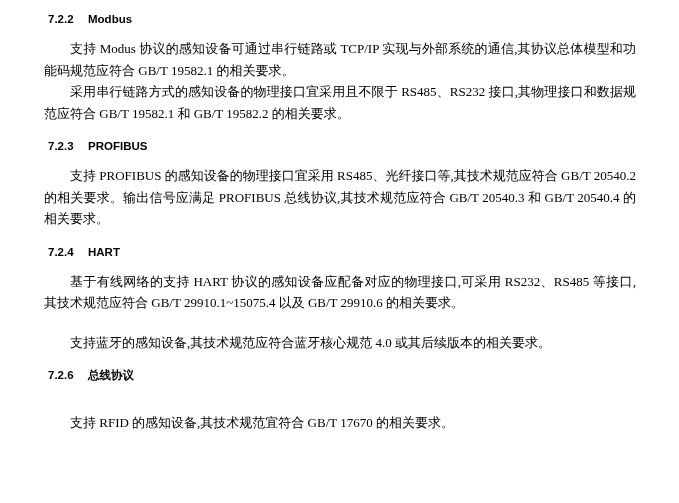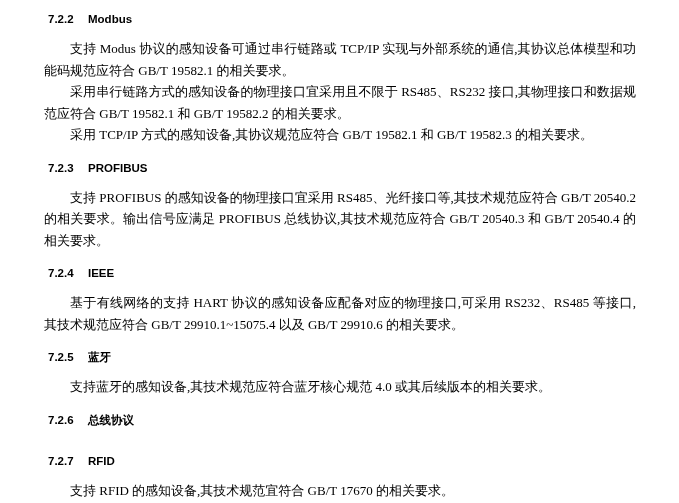--- a/index.html
+++ b/index.html
@@ -68,61 +68,54 @@
 <div class="page">
   <div class="content">
 
     <div class="blk">
       <div class="sec-head">
         <span class="num">7.2.2</span><span class="ttl">Modbus</span>
       </div>
       <div class="gap-after-head"></div>
       <p class="para">支持 Modus 协议的感知设备可通过串行链路或 TCP/IP 实现与外部系统的通信,其协议总体模型和功能码规范应符合 GB/T 19582.1 的相关要求。</p>
       <p class="para">采用串行链路方式的感知设备的物理接口宜采用且不限于 RS485、RS232 接口,其物理接口和数据规范应符合 GB/T 19582.1 和 GB/T 19582.2 的相关要求。</p>
-      <p class="para">采用 TCP/IP 方式的感知设备,其协议规范应符合 GB/T 19582.1 和 GB/T 19582.3 的相关要求。</p>
     </div>
 
     <div class="blk">
       <div class="gap-before-head"></div>
       <div class="sec-head">
         <span class="num">7.2.3</span><span class="ttl">PROFIBUS</span>
       </div>
       <div class="gap-after-head"></div>
       <p class="para">支持 PROFIBUS 的感知设备的物理接口宜采用 RS485、光纤接口等,其技术规范应符合 GB/T 20540.2的相关要求。输出信号应满足 PROFIBUS 总线协议,其技术规范应符合 GB/T 20540.3 和 GB/T 20540.4 的相关要求。</p>
     </div>
 
     <div class="blk">
       <div class="gap-before-head"></div>
       <div class="sec-head">
-        <span class="num">7.2.4</span><span class="ttl">IEEE</span>
+        <span class="num">7.2.4</span><span class="ttl">HART</span>
       </div>
       <div class="gap-after-head"></div>
       <p class="para">基于有线网络的支持 HART 协议的感知设备应配备对应的物理接口,可采用 RS232、RS485 等接口,其技术规范应符合 GB/T 29910.1~15075.4 以及 GB/T 29910.6 的相关要求。</p>
     </div>
 
     <div class="blk">
       <div class="gap-before-head"></div>
-      <div class="sec-head">
-        <span class="num">7.2.5</span><span class="ttl">蓝牙</span>
-      </div>
       <div class="gap-after-head"></div>
       <p class="para">支持蓝牙的感知设备,其技术规范应符合蓝牙核心规范 4.0 或其后续版本的相关要求。</p>
     </div>
 
     <div class="blk">
       <div class="gap-before-head"></div>
       <div class="sec-head">
         <span class="num">7.2.6</span><span class="ttl">总线协议</span>
       </div>
       <div class="gap-after-head"></div>
     </div>
 
     <div class="blk">
       <div class="gap-before-head"></div>
-      <div class="sec-head">
-        <span class="num">7.2.7</span><span class="ttl">RFID</span>
-      </div>
       <div class="gap-after-head"></div>
       <p class="para">支持 RFID 的感知设备,其技术规范宜符合 GB/T 17670 的相关要求。</p>
     </div>
 
   </div>
 </div>
 
 </body></html>

